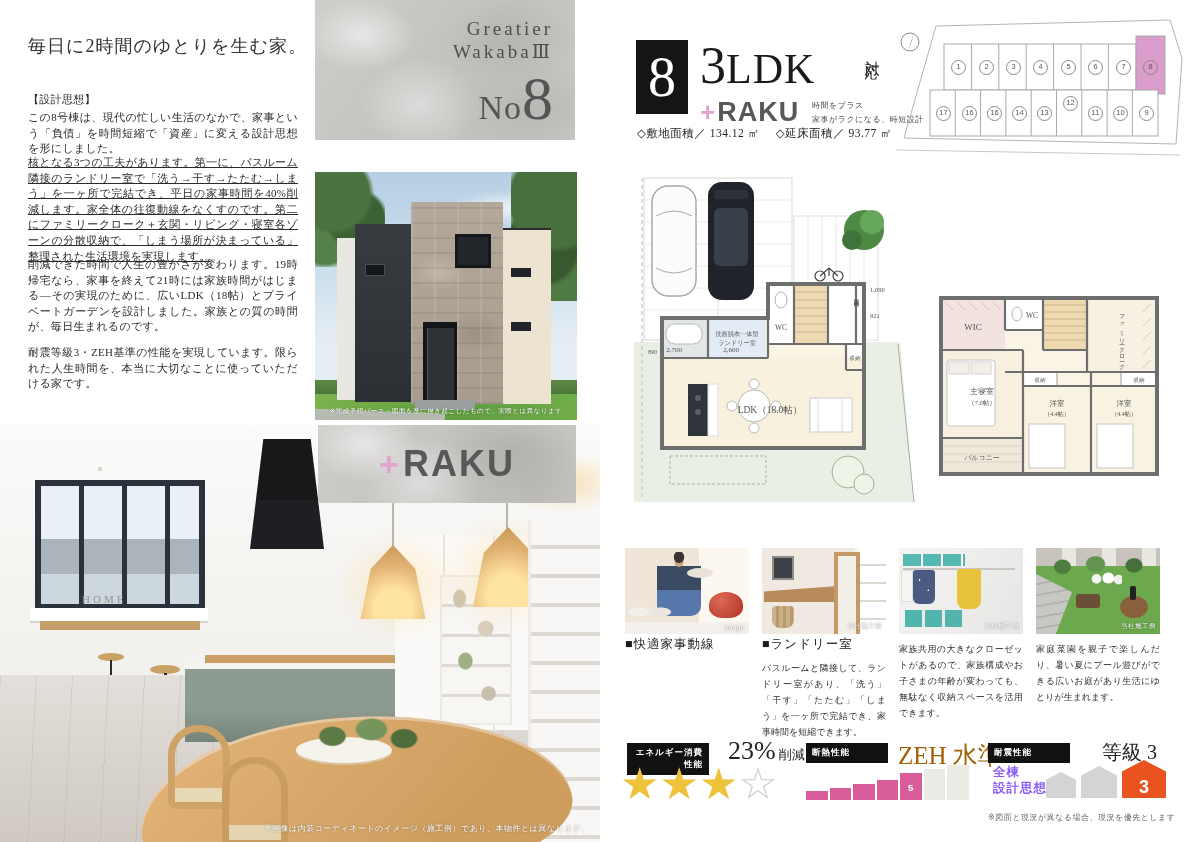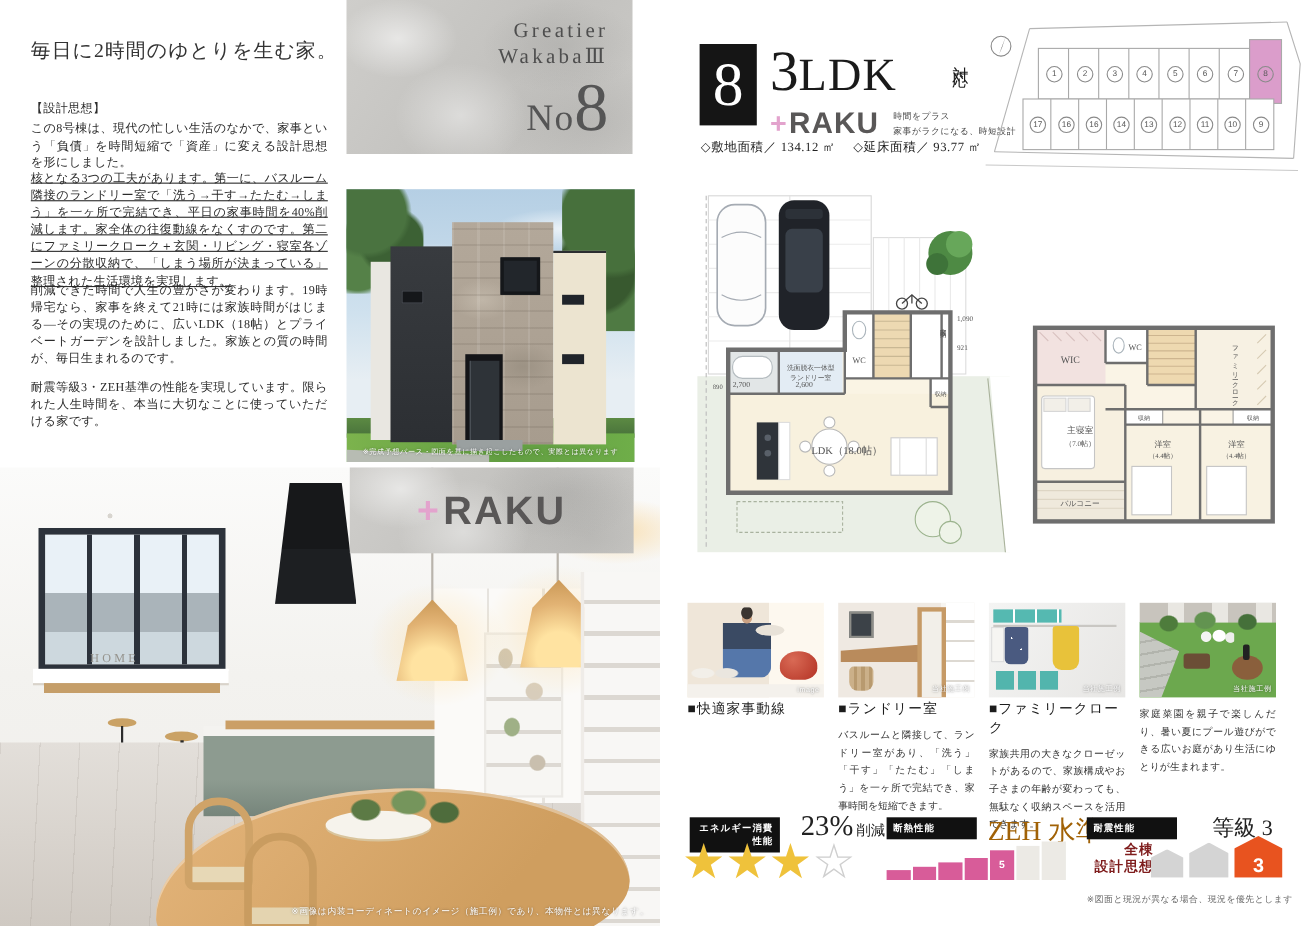--- a/index.html
+++ b/index.html
@@ -63,21 +63,21 @@
   .stars{left:620px;top:758px;letter-spacing:0px;}
   .stars .on{color:#efc23b;font-size:44px;}
   .stars .off{color:#cfcfcf;font-size:44px;}
   .bars{left:806px;top:764px;width:166px;height:36px;display:flex;align-items:flex-end;gap:2px;}
   .bar{width:21.5px;background:#d85c99;position:relative;}
   .bar.bg{background:#eceae5;}
   .bar .lv{position:absolute;left:0;right:0;top:50%;transform:translateY(-50%);text-align:center;color:#fff;font-weight:bold;font-size:9.5px;}
   .houses{left:1046px;top:760px;display:flex;align-items:flex-end;gap:5px;}
   .house{clip-path:polygon(50% 0,100% 30%,100% 100%,0 100%,0 30%);background:#d4d4d4;}
   .house.orange{background:#e8531f;display:flex;align-items:flex-end;justify-content:center;color:#fff;font-size:18px;font-weight:bold;}
-  .badge{left:993px;top:764px;width:56px;text-align:right;color:#7f1d1d;font-weight:bold;font-size:12.5px;line-height:1.3;letter-spacing:1px;}
+  .badge{left:993px;top:764px;width:56px;text-align:left;color:#8b5cf6;font-weight:bold;font-size:12.5px;line-height:1.3;letter-spacing:1px;}
   .note{left:988px;top:812px;font-size:8px;color:#666;letter-spacing:.5px;}
 </style>
 </head>
 <body>
 
 <div class="ab headline serif">毎日に2時間のゆとりを生む家。</div>
 <div class="ab bodytext serif" style="top:92px;">【設計思想】</div>
 <div class="ab bodytext serif" style="top:110px;">この8号棟は、現代の忙しい生活のなかで、家事という「負債」を時間短縮で「資産」に変える設計思想を形にしました。</div>
 <div class="ab bodytext serif" style="top:155px;text-decoration:underline;">核となる3つの工夫があります。第一に、バスルーム隣接のランドリー室で「洗う→干す→たたむ→しまう」を一ヶ所で完結でき、平日の家事時間を40%削減します。家全体の往復動線をなくすのです。第二にファミリークローク＋玄関・リビング・寝室各ゾーンの分散収納で、「しまう場所が決まっている」整理された生活環境を実現します。</div>
 <div class="ab bodytext serif" style="top:257px;">削減できた時間で人生の豊かさが変わります。19時帰宅なら、家事を終えて21時には家族時間がはじまる—その実現のために、広いLDK（18帖）とプライベートガーデンを設計しました。家族との質の時間が、毎日生まれるのです。</div>
@@ -217,21 +217,21 @@
   <span class="lot" style="left:145px;top:52px;">4</span>
   <span class="lot" style="left:173px;top:52px;">5</span>
   <span class="lot" style="left:200px;top:52px;">6</span>
   <span class="lot" style="left:228px;top:52px;">7</span>
   <span class="lot" style="left:255px;top:52px;">8</span>
   <span class="lot" style="left:48px;top:98px;">17</span>
   <span class="lot" style="left:74px;top:98px;">16</span>
   <span class="lot" style="left:99px;top:98px;">16</span>
   <span class="lot" style="left:124px;top:98px;">14</span>
   <span class="lot" style="left:149px;top:98px;">13</span>
-  <span class="lot" style="left:175px;top:98px;">12</span>
+  <span class="lot" style="left:175px;top:88px;">12</span>
   <span class="lot" style="left:200px;top:98px;">11</span>
   <span class="lot" style="left:225px;top:98px;">10</span>
   <span class="lot" style="left:251px;top:98px;">9</span>
 </div>
 
 <div class="ab plan1f">
   <svg width="290" height="332" viewBox="0 0 290 332">
     <rect x="2" y="170" width="284" height="160" fill="#eaefe6"></rect>
     <path d="M268,170 L290,170 L290,330 L282,330 Z" fill="#ffffff"></path>
     <line x1="266" y1="172" x2="282" y2="330" stroke="#a9b29b" stroke-width="1"></line>
@@ -369,21 +369,20 @@
 <div class="feat" style="left:899px;">
   <div class="feat-photo" style="background:linear-gradient(120deg,#f4f4f3,#e7e6e4);">
     <div class="ab" style="left:4px;top:6px;width:62px;height:12px;background:repeating-linear-gradient(90deg,#55b9b1 0 18px,#ffffff 18px 20px);"></div>
     <div class="ab" style="left:4px;top:20px;width:112px;height:2px;background:#c9c7c3;"></div>
     <div class="ab" style="left:14px;top:22px;width:22px;height:34px;border-radius:3px 3px 6px 6px;background:radial-gradient(2px 2px at 30% 30%,#fff 0 40%,transparent 50%),radial-gradient(2px 2px at 70% 60%,#fff 0 40%,transparent 50%),#4a5a80;"></div>
     <div class="ab" style="left:58px;top:21px;width:24px;height:40px;border-radius:3px 3px 8px 8px;background:#e8c23a;"></div>
     <div class="ab" style="left:2px;top:22px;width:10px;height:30px;background:#f6f5f2;border:1px solid #ddd;"></div>
     <div class="ab" style="left:6px;top:62px;width:58px;height:17px;background:repeating-linear-gradient(90deg,#52b5ad 0 17px,#e9e8e6 17px 20px);"></div>
     <span class="feat-tag">当社施工例</span>
   </div>
-  <div class="feat-title">■ファミリークローク</div>
   <div class="feat-body">家族共用の大きなクローゼットがあるので、家族構成やお子さまの年齢が変わっても、無駄なく収納スペースを活用できます。</div>
 </div>
 
 <div class="feat" style="left:1036px;">
   <div class="feat-photo" style="background:linear-gradient(180deg,#d9d6cf 0 20%,#6ca84e 20% 100%);">
     <div class="ab" style="left:0;top:0;width:124px;height:18px;background:repeating-linear-gradient(90deg,#c8c4bd 0 26px,#e9e7e2 26px 40px);"></div>
     <div class="ab" style="left:10px;top:2px;width:110px;height:28px;background:radial-gradient(14px 12px at 15% 60%,#4e7c3c 0 55%,transparent 65%),radial-gradient(16px 13px at 45% 50%,#629350 0 55%,transparent 65%),radial-gradient(14px 12px at 80% 55%,#45703a 0 55%,transparent 65%);"></div>
     <div class="ab" style="left:0;top:26px;width:36px;height:60px;background:repeating-linear-gradient(170deg,#c6c8c2 0 9px,#b2b4ad 9px 11px);clip-path:polygon(0 0,100% 30%,55% 100%,0 100%);"></div>
     <div class="ab" style="left:52px;top:22px;width:34px;height:16px;background:radial-gradient(8px 8px at 25% 55%,#f4f4f2 0 55%,transparent 65%),radial-gradient(10px 9px at 60% 50%,#ffffff 0 55%,transparent 65%),radial-gradient(8px 8px at 90% 60%,#eeeeec 0 55%,transparent 65%);"></div>
     <div class="ab" style="left:40px;top:46px;width:24px;height:14px;background:#6b4e36;border-radius:3px;"></div>

